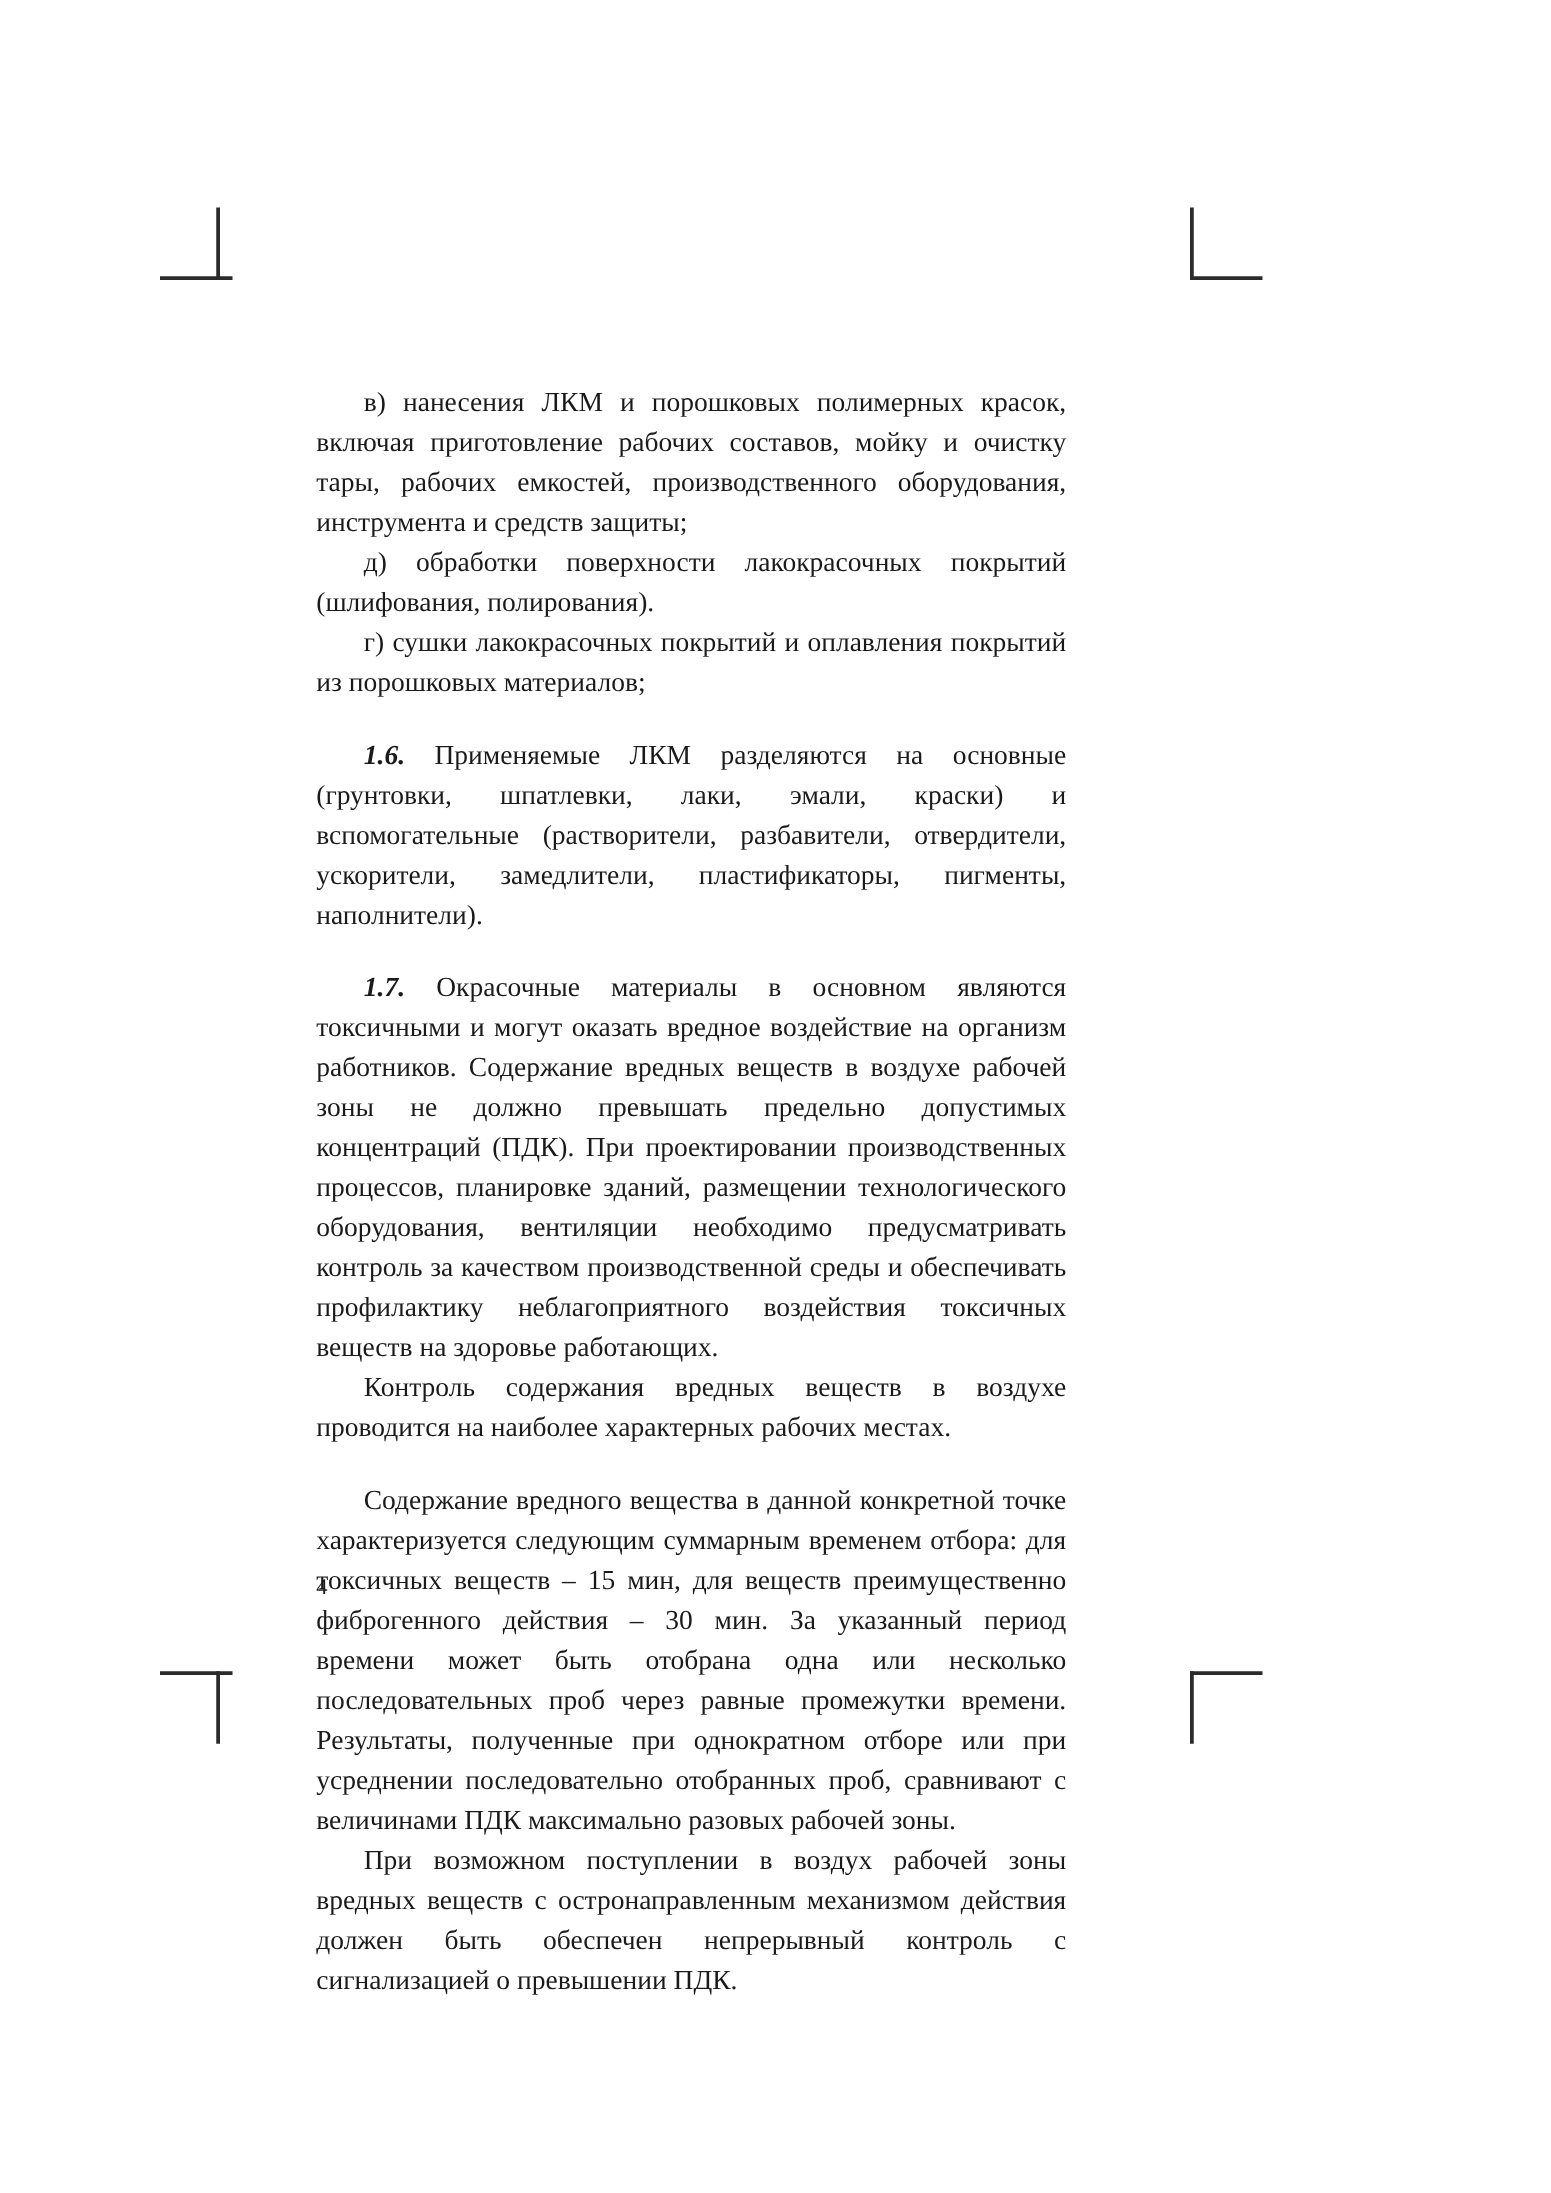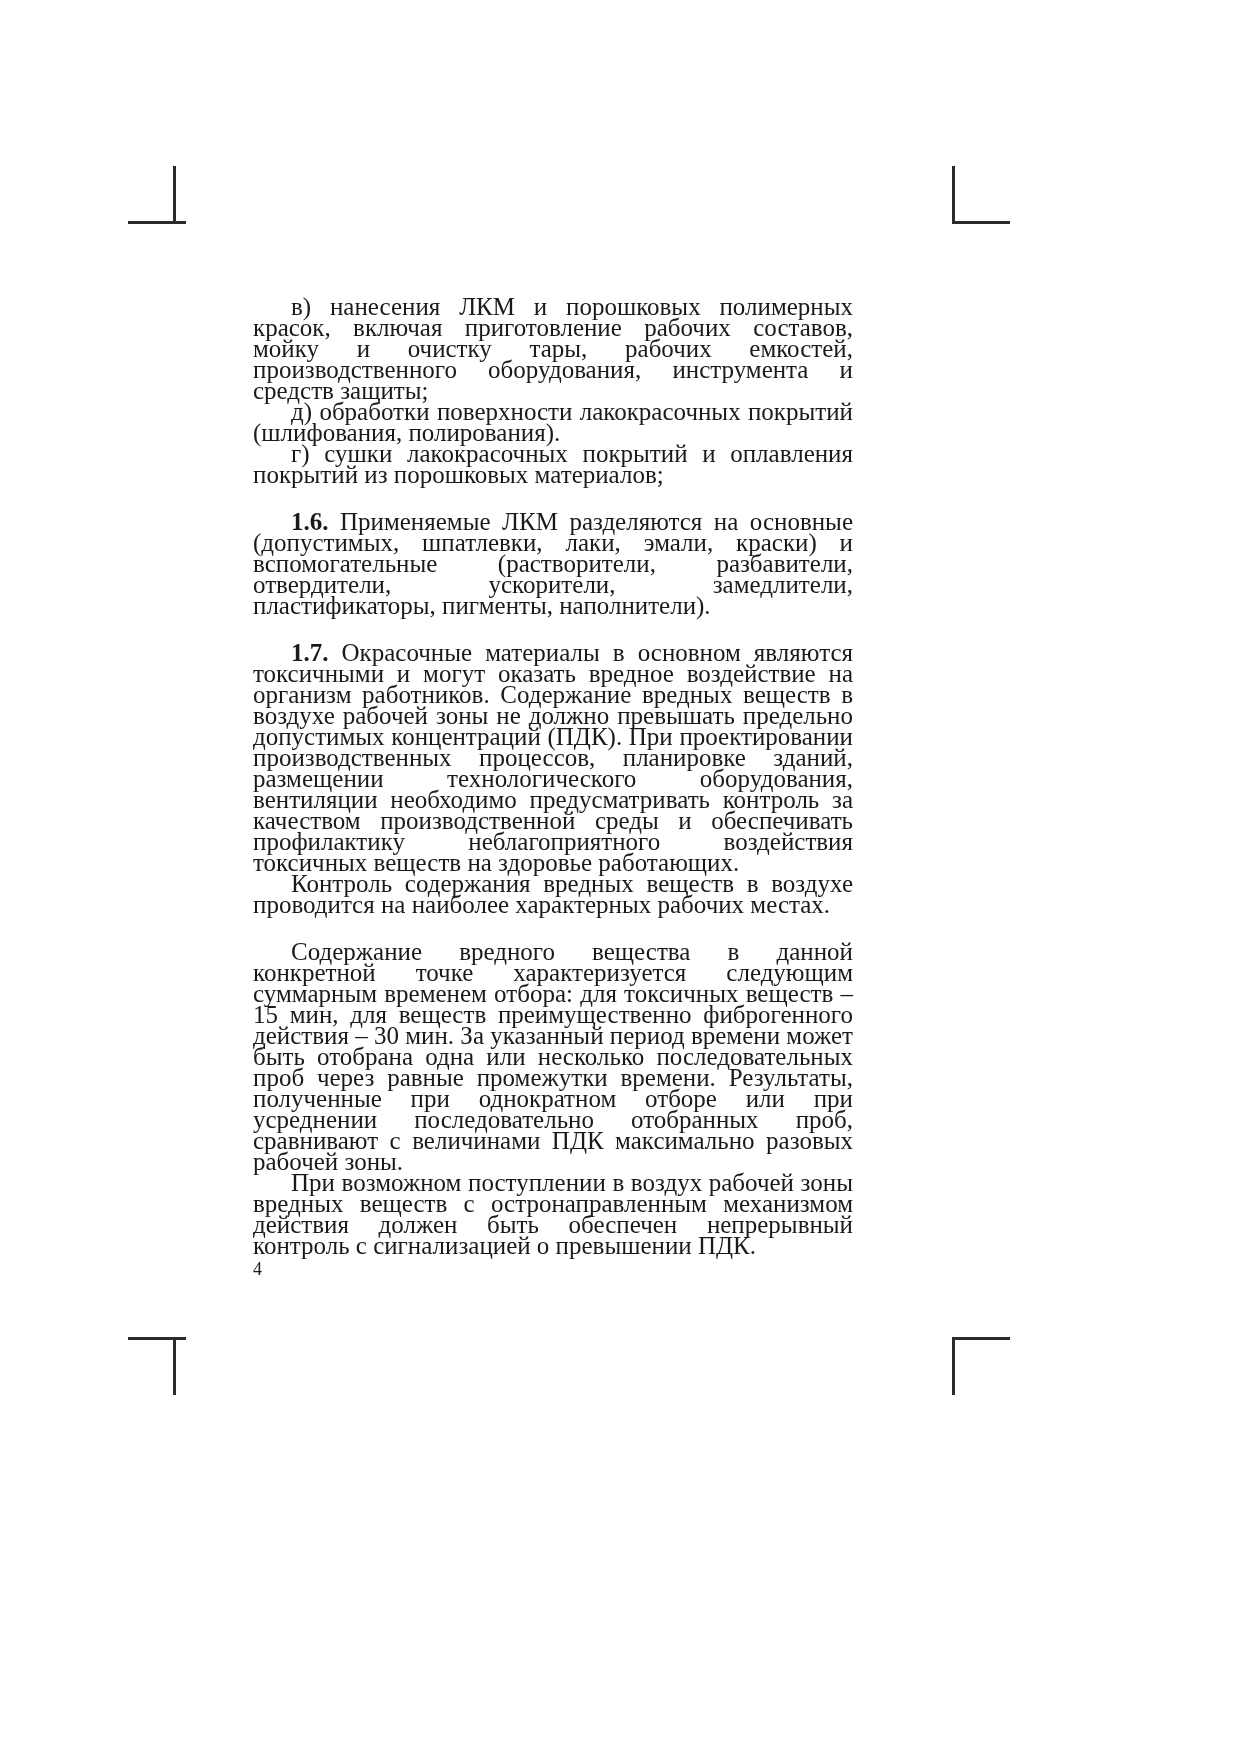--- a/index.html
+++ b/index.html
@@ -42,37 +42,38 @@
   .crop-bl .v { width: 3px; height: 58px; left: 45px; top: 0; }
   
   .crop-br { left: 940px; top: 1337px; }
   .crop-br .h { height: 3px; width: 58px; left: 12px; top: 0; }
   .crop-br .v { width: 3px; height: 58px; left: 12px; top: 0; }
 
   
   .content {
     position: absolute;
     left: 253px;
-    top: 296px;
+    top: 306px;
     width: 600px;
-    font-size: 25px;
-    line-height: 21px;
+    font-size: 22px;
+    line-height: 32px;
     text-align: justify;
     text-justify: inter-word;
   }
   .content p {
     margin: 0;
     text-indent: 38px;
     hyphens: manual;
   }
   .gap {
     height: 26px;
   }
   b.num {
     font-weight: bold;
+    font-style: italic;
   }
 
   .page-number {
     position: absolute;
     left: 253px;
     top: 1258px;
     font-size: 18px;
     line-height: 22px;
     font-family: "Liberation Serif", serif;
   }
@@ -100,21 +101,21 @@
   </div>
 
   <div class="content">
 
     <p>в) нанесения ЛКМ и порошковых полимерных красок, включая приготовление рабочих составов, мойку и очистку тары, рабочих емкостей, производственного оборудования, инструмента и средств защиты;</p>
     <p>д) обработки поверхности лакокрасочных покрытий (шлифования, полирования).</p>
     <p>г) сушки лакокрасочных покрытий и оплавления покрытий из порошковых материалов;</p>
 
     <div class="gap"></div>
 
-    <p><b class="num">1.6.</b><span> Применяемые ЛКМ разделяются на основные (допустимых, шпатлевки, лаки, эмали, краски) и вспомогательные (растворители, разбавители, отвердители, ускорители, замедлители, пластификаторы, пигменты, наполнители).</span></p>
+    <p><b class="num">1.6.</b><span> Применяемые ЛКМ разделяются на основные (грунтовки, шпатлевки, лаки, эмали, краски) и вспомогательные (растворители, разбавители, отвердители, ускорители, замедлители, пластификаторы, пигменты, наполнители).</span></p>
 
     <div class="gap"></div>
 
     <p><b class="num">1.7.</b><span> Окрасочные материалы в основном являются токсичными и могут оказать вредное воздействие на организм работников. Содержание вредных веществ в воздухе рабочей зоны не должно превышать предельно допустимых концентраций (ПДК). При проектировании производственных процессов, планировке зданий, размещении технологического оборудования, вентиляции необходимо предусматривать контроль за качеством производственной среды и обеспечивать профилактику неблагоприятного воздействия токсичных веществ на здоровье работающих.</span></p>
 
     <p>Контроль содержания вредных веществ в воздухе проводится на наиболее характерных рабочих местах.</p>
 
     <div class="gap"></div>
 
     <p>Содержание вредного вещества в данной конкретной точке характеризуется следующим суммарным временем отбора: для токсичных веществ – 15 мин, для веществ преимущественно фиброгенного действия – 30 мин. За указанный период времени может быть отобрана одна или несколько последовательных проб через равные промежутки времени. Результаты, полученные при однократном отборе или при усреднении последовательно отобранных проб, сравнивают с величинами ПДК максимально разовых рабочей зоны.</p>

